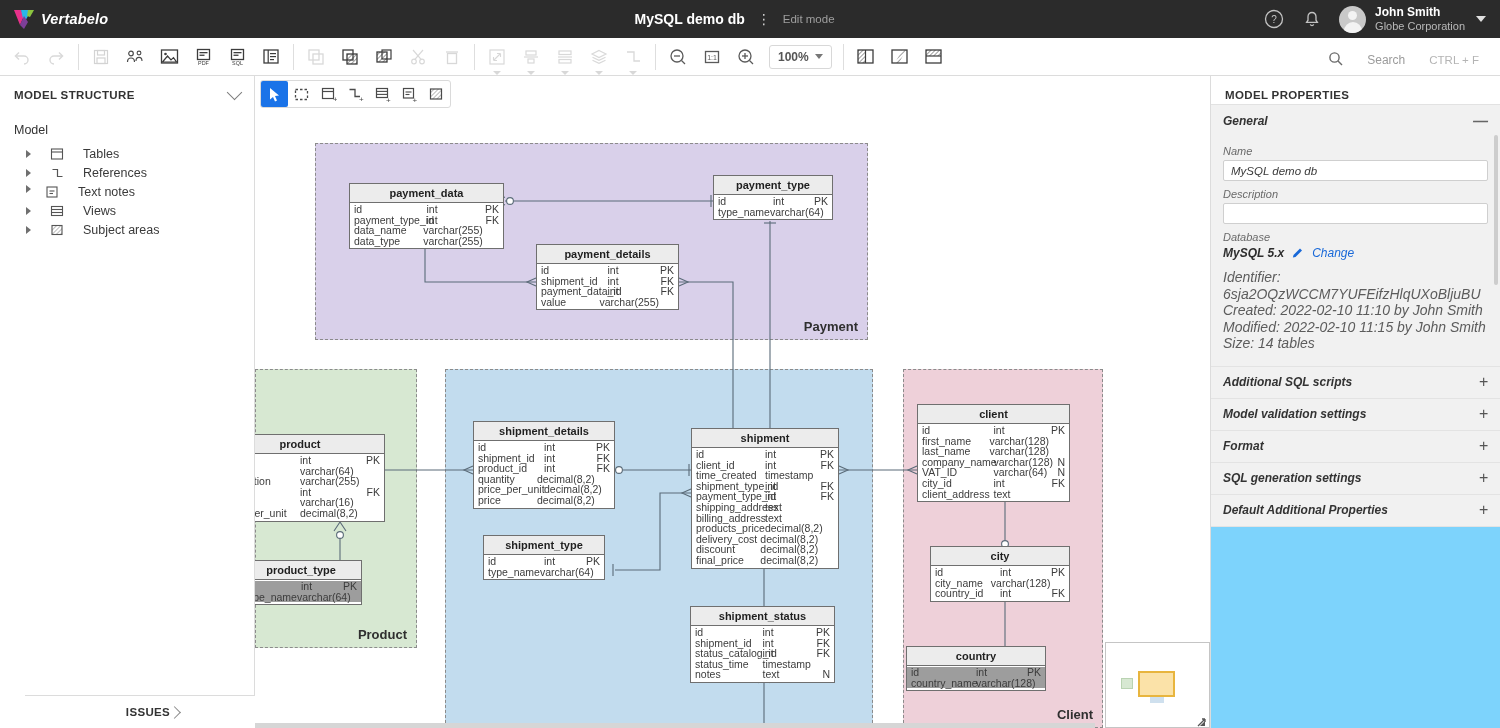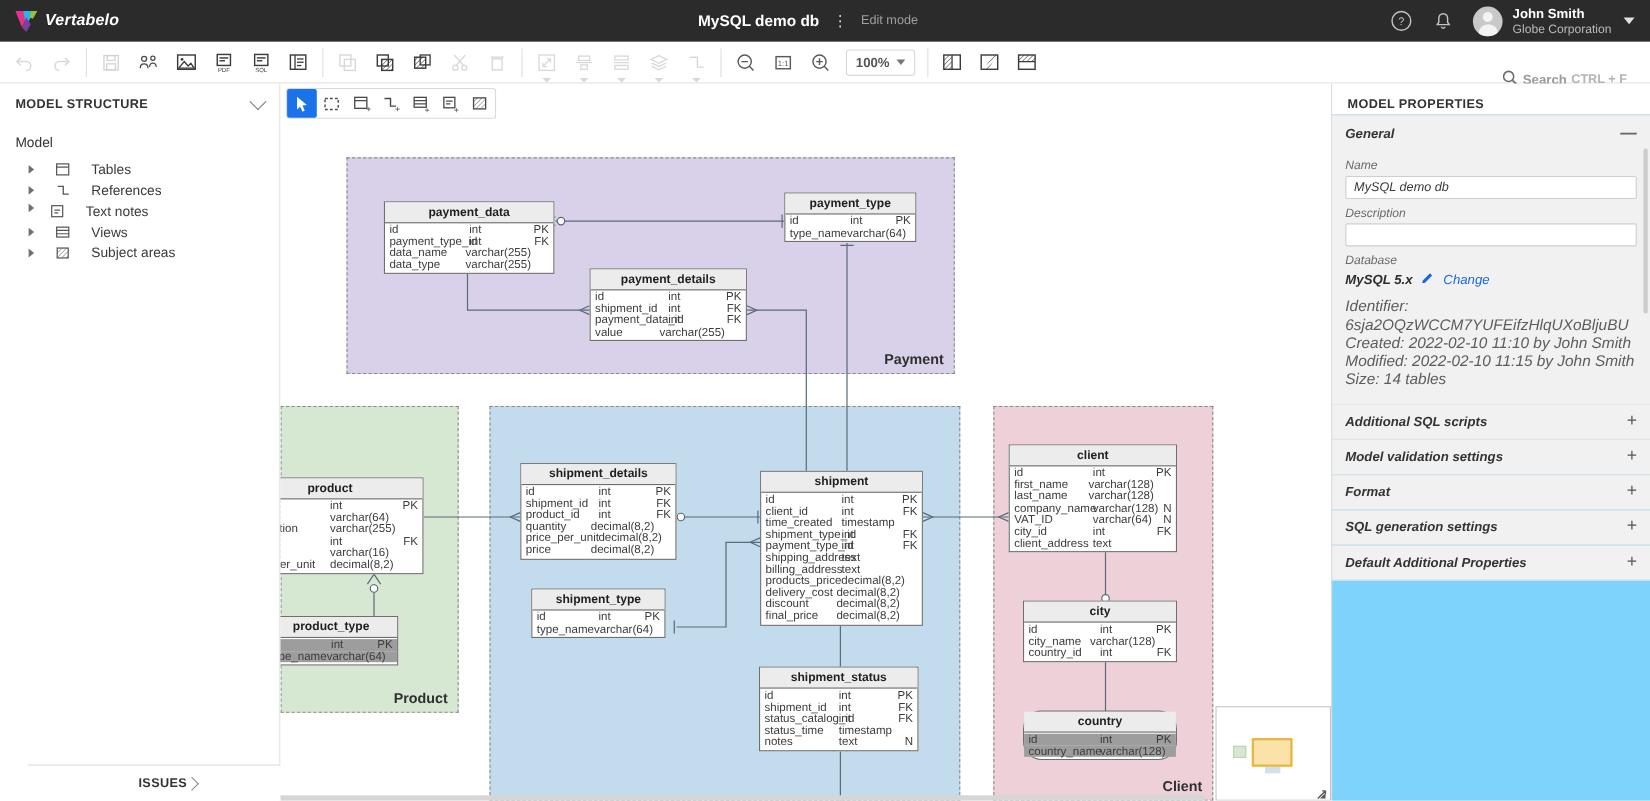--- a/index.html
+++ b/index.html
@@ -42,22 +42,22 @@
   }
   .tgroup { display:flex; align-items:center; height:38px; padding:0 11px; gap:12px; }
   .tsep { width:1px; height:26px; background:#dedede; }
   .tbtn { width:22px; height:22px; display:flex; align-items:center; justify-content:center; cursor:pointer; position:relative; }
   .tbtn svg { display:block; }
   .tbtn.dis { opacity:.38; }
   .tbtn .mini-caret { position:absolute; bottom:-7px; left:50%; margin-left:-4px; width:0;height:0;
     border-left:4px solid transparent;border-right:4px solid transparent;border-top:4px solid #9b9b9b;}
   #zoombox { border:1px solid #d8d8d8; border-radius:3px; height:24px; display:flex; align-items:center; gap:6px; padding:0 8px; cursor:pointer; }
   #zoombox .zv { font-size:12px; color:#555; font-weight:bold; }
-  #searchbox { position:absolute; right:14px; top:21px; display:flex; align-items:center; gap:4px;
-     border:1px solid transparent; padding:3px 6px; cursor:text;font-weight:bold; }
+  #searchbox { position:absolute; right:14px; top:9px; display:flex; align-items:center; gap:24px;
+     border:1px solid transparent; padding:3px 6px; cursor:text; }
   #searchbox .sl { color:#9b9b9b; font-size:12px; }
   #searchbox .sk { color:#b4b4b4; font-size:11.5px; }
   
   #left {
     position:absolute; left:0; top:76px; width:255px; height:652px;
     background:#fff; border-right:1px solid #dcdcdc;
   }
   .panel-head { height:28px; display:flex; align-items:center; justify-content:space-between;
     padding:0 14px; font-size:11.5px; font-weight:bold; letter-spacing:.35px; color:#333; margin-top:5px;gap:13px; }
   .chev { width:11px; height:11px; border-right:1.6px solid #7d7d7d; border-bottom:1.6px solid #7d7d7d; transform:rotate(45deg); margin-top:-5px; cursor:pointer;}
@@ -995,21 +995,21 @@
           <span class="key"></span>
         </div>
       <div class="rwrap">
           <span class="nm">country_id</span>
           <span class="ty">int</span>
           <span class="key">FK</span>
         </div>
     </div>
   </div>
 
-  <div class="tbl" style="left:675px; top:570px; width:140px;border-radius:17px;">
+  <div class="tbl" style="left:651px; top:570px; width:140px;">
     <div class="th">country</div>
     <div class="rows">
       <div class="rwrap sel">
           <span class="nm">id</span>
           <span class="ty">int</span>
           <span class="key">PK</span>
         </div>
       <div class="rwrap sel">
           <span class="nm">country_name</span>
           <span class="ty">varchar(128)</span>

